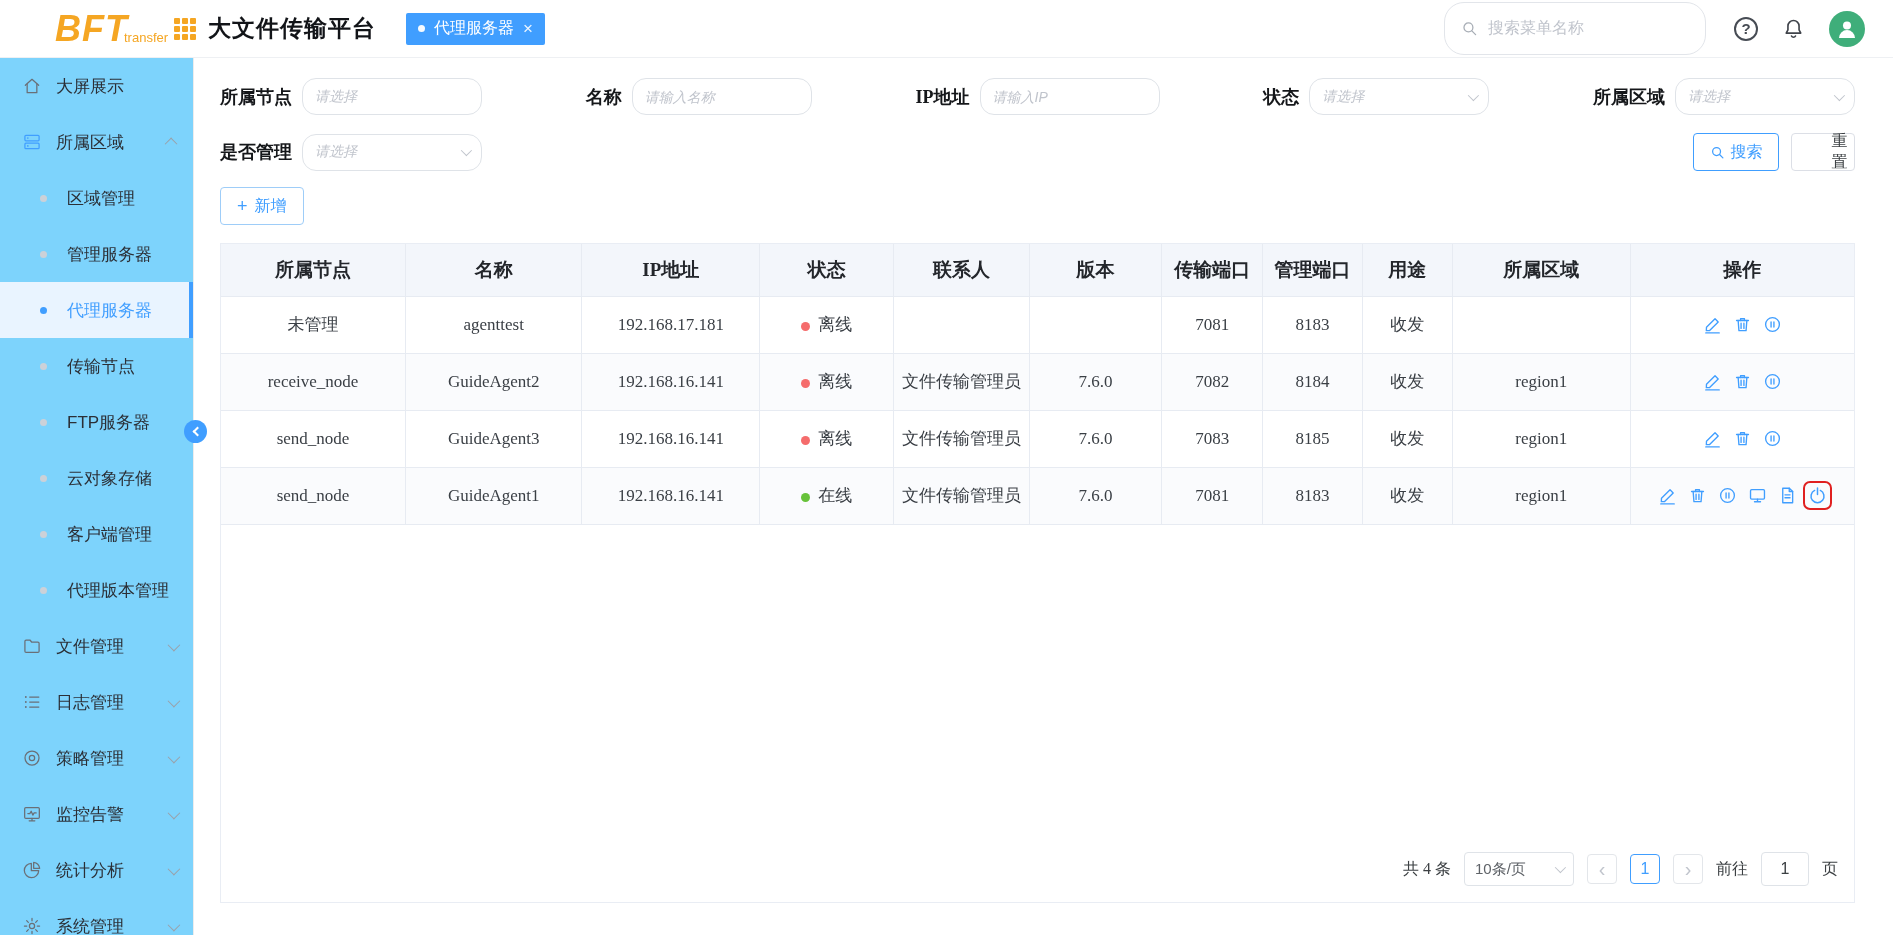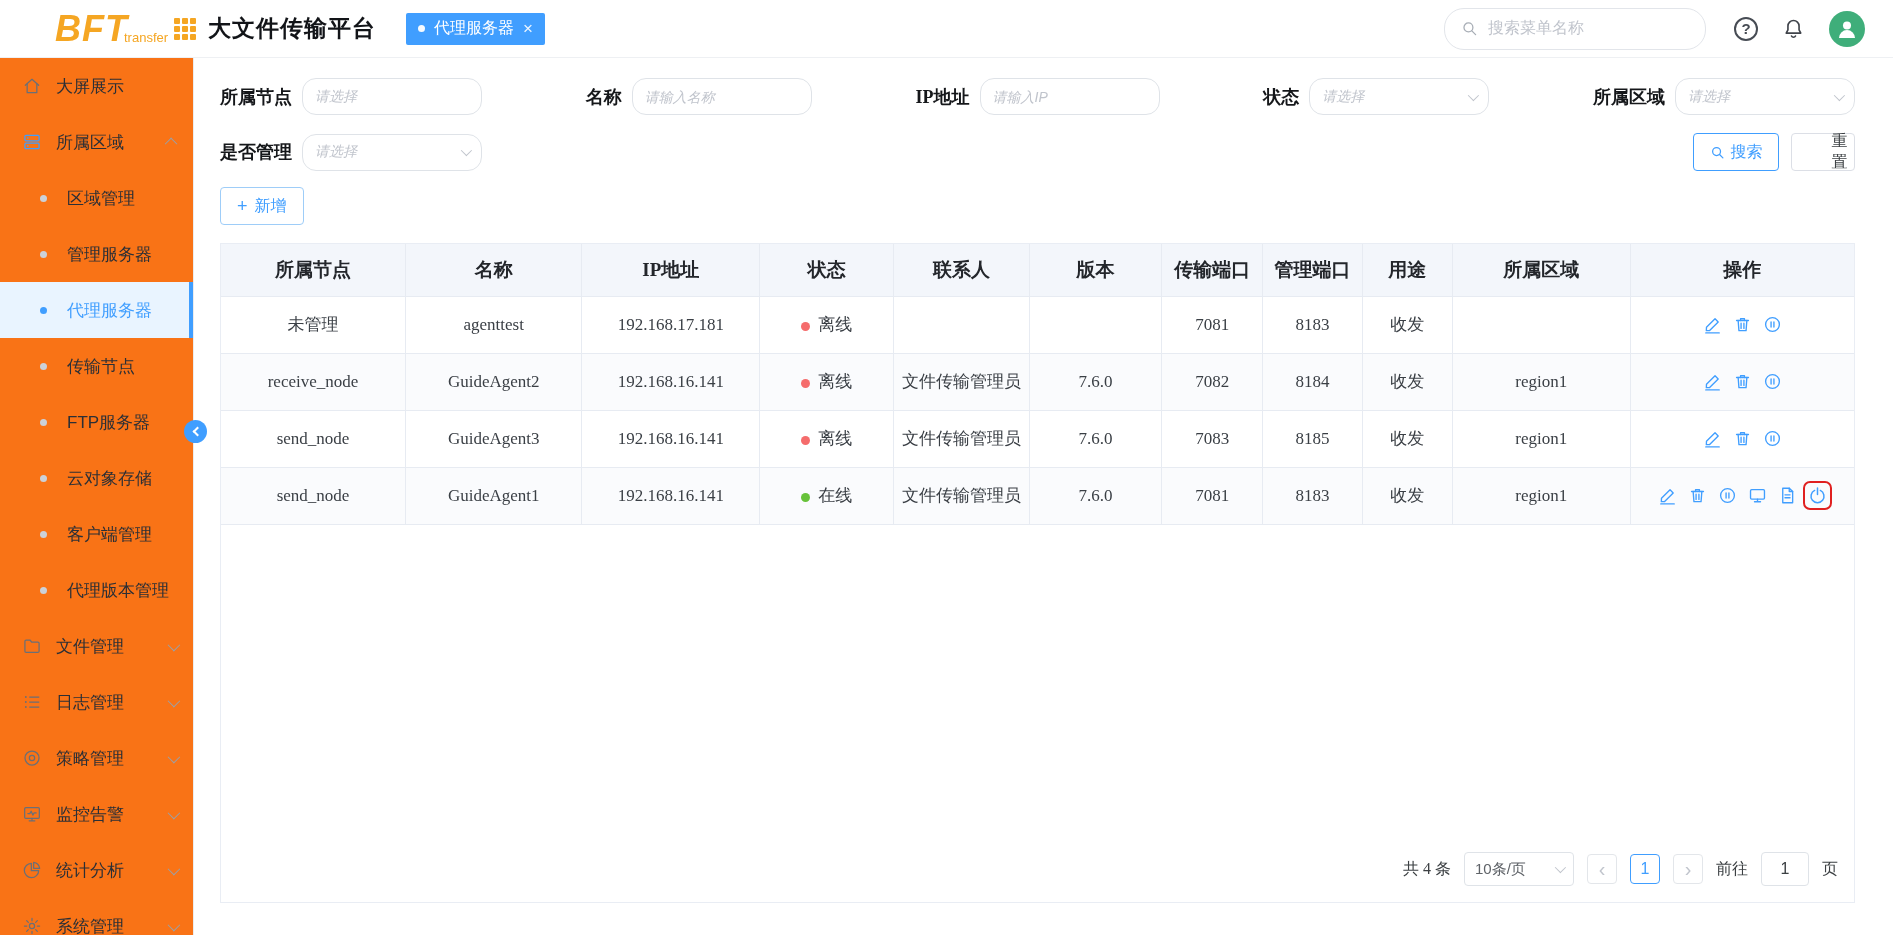--- a/index.html
+++ b/index.html
@@ -11,33 +11,33 @@
   .logo { display:flex; align-items:flex-end; width:150px; }
   .logo-main { font-weight:bold; font-style:italic; font-size:36px; line-height:1; color:var(--logo-orange,#F5A623); letter-spacing:1px;margin-left:37px; }
   .logo-sub { font-size:13px; color:var(--logo-orange,#F5A623); margin-left:-4px; margin-bottom:2px; }
   .grid-icon { display:grid; grid-template-columns:repeat(3,6px); grid-auto-rows:6px; gap:2px; margin:0 12px 0 6px; cursor:pointer; }
   .grid-icon i { background:var(--logo-orange,#F5A623); border-radius:1px; }
   .app-title { font-size:23px; font-weight:bold; color:#121418; letter-spacing:1px; white-space:nowrap; }
   .tab { margin-left:30px; background:var(--primary,#409EFF); color:#fff; height:32px; display:flex; align-items:center; gap:9px; padding:0 12px; font-size:16px; cursor:pointer; border-radius:2px; }
   .tab-dot { width:7px; height:7px; border-radius:50%; background:rgba(255,255,255,.95); }
   .tab-close { font-size:17px; opacity:.9; cursor:pointer; }
   .h-spacer { flex:1; }
-  .h-search { width:262px; height:42px; border:1px solid #e2e5ea; border-radius:20px; display:flex; align-items:center; gap:10px; padding:0 16px; color:#b9bec7; font-size:16px; cursor:text; }
+  .h-search { width:262px; height:53px; border:1px solid #e2e5ea; border-radius:20px; display:flex; align-items:center; gap:10px; padding:0 16px; color:#b9bec7; font-size:16px; cursor:text; }
   .h-search svg { width:17px; height:17px; }
   .h-help { width:24px; height:24px; border:2px solid #474c54; border-radius:50%; color:#474c54; font-weight:bold; font-size:15px; display:flex; align-items:center; justify-content:center; margin-left:28px; cursor:pointer; }
   .h-bell { margin-left:24px; cursor:pointer; display:flex; }
   .h-bell svg { width:23px; height:23px; }
   .h-avatar { width:36px; height:36px; border-radius:50%; background:var(--avatar-green,#3FAE7A); margin-left:24px; display:flex; align-items:center; justify-content:center; cursor:pointer; overflow:hidden; }
   .h-avatar svg { width:26px; height:26px; }
 
   
   .layout { display:flex; height:877px; overflow:hidden; position:relative; }
 
   
-  .sidebar { width:194px; min-width:194px; background:#f97316; border-right:1px solid #ececec; overflow:hidden; font-size:17px; color:#2b2f36; }
+  .sidebar { width:194px; min-width:194px; background:#7dd3fc; border-right:1px solid #ececec; overflow:hidden; font-size:17px; color:#2b2f36; }
   .side-item { height:56px; display:flex; align-items:center; gap:14px; padding:0 16px 0 22px; cursor:pointer; }
   .side-icon { width:20px; height:20px; color:#6a6f77; display:flex; flex:none; }
   .side-icon svg { width:20px; height:20px; }
   .side-item.active-group .side-icon { color:var(--primary,#409EFF); }
   .side-label { flex:1; white-space:nowrap; }
   .chevron { width:9px; height:9px; border-right:1.8px solid #9aa0a8; border-bottom:1.8px solid #9aa0a8; flex:none; }
   .chevron.down { transform:rotate(45deg) translateY(-2px); }
   .chevron.up { transform:rotate(-135deg) translateY(-2px); }
   .side-child { height:56px; display:flex; align-items:center; gap:20px; padding-left:40px; cursor:pointer; position:relative; white-space:nowrap; }
   .side-child .bullet { width:7px; height:7px; border-radius:50%; background:#ccd1d8; flex:none; }

